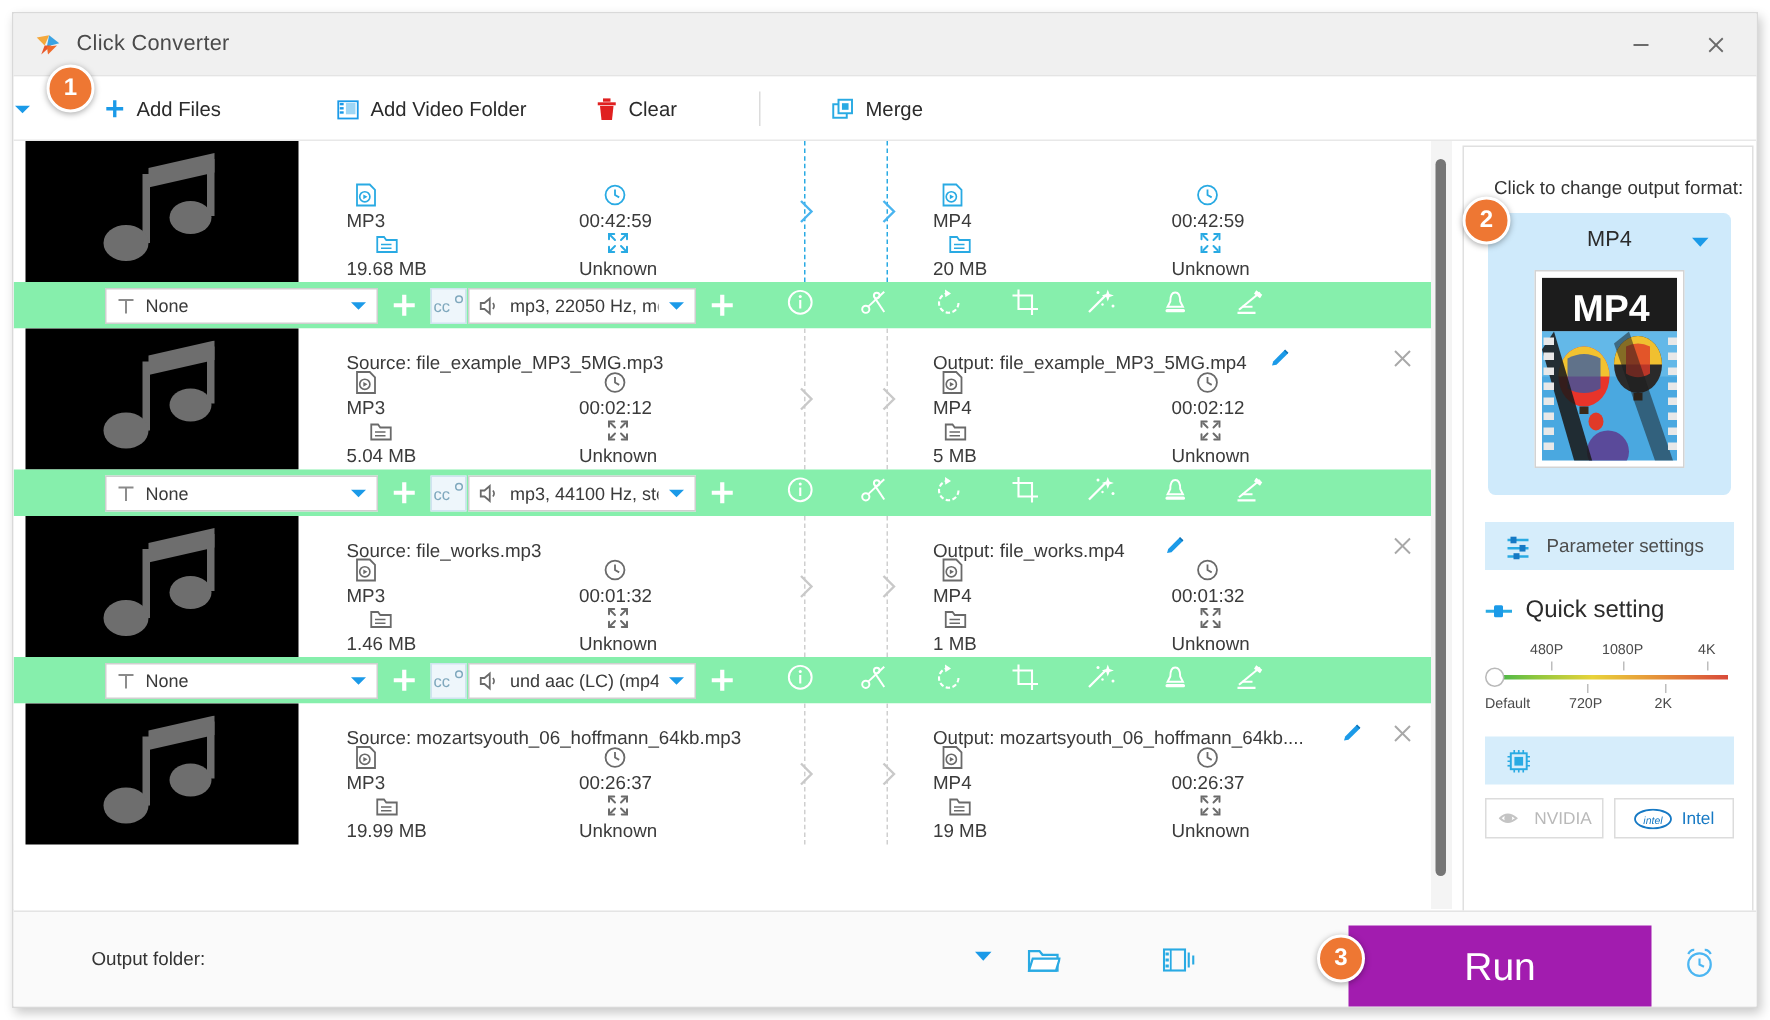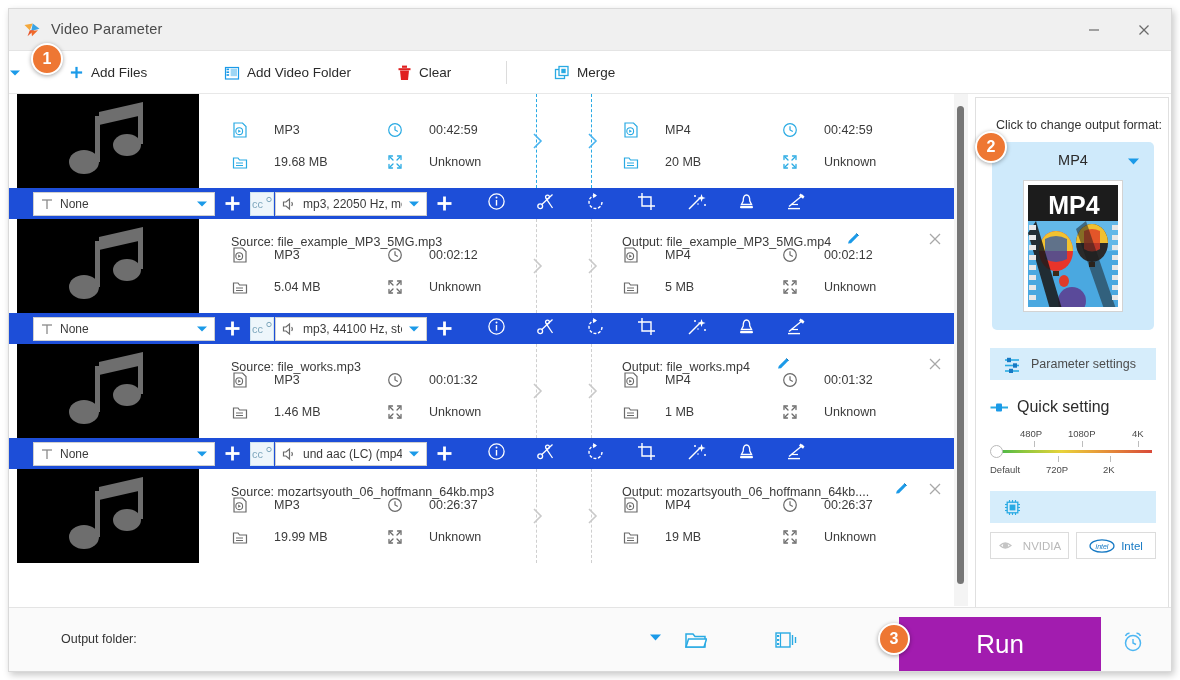--- a/index.html
+++ b/index.html
@@ -78,22 +78,22 @@
   .thumb {
     position: absolute; left: 8px; top: 0; width: 182px; height: 94px;
     background: #000; display: flex; align-items: center; justify-content: center;
   }
   .src-title, .out-title {
     position: absolute; font-size: 12.5px; color: #3a3a3a; white-space: nowrap;
   }
   .src-title { left: 222px; top: 16px; }
   .out-title { left: 613px; top: 16px; }
   .meta {
-    position: absolute; display: flex; align-items: center; gap: 26px;
-    font-size: 12.5px; color: #3b3b3b; white-space: nowrap;
+    position: absolute; display: flex; align-items: center; gap: 2px;
+    font-size: 12.5px; color: #3b3b3b; white-space: nowrap; flex-direction: column;
   }
   .meta .ico { width: 17px; height: 17px; display:flex; align-items:center; justify-content:center; }
   .m-fmt-s { left: 222px; }
   .m-dur-s { left: 377px; }
   .m-size-s { left: 222px; }
   .m-res-s { left: 377px; }
   .m-fmt-o { left: 613px; }
   .m-dur-o { left: 772px; }
   .m-size-o { left: 613px; }
   .m-res-o { left: 772px; }
@@ -114,22 +114,22 @@
   .row.selected .divider { border-left-color: #29aae3; }
 
   .edit-pencil { position: absolute; top: 12px; }
   .row-close {
     position: absolute; right: 16px; top: 12px;
     width: 18px; height: 18px; color: #9b9b9b;
   }
 
   
   .actionbar {
-    position: relative; height: 31px; background: #1d4ed8;
-    display: flex; align-items: center;
+    position: relative; height: 31px; background: #86efac;
+    display: flex; align-items: center; padding-left: 37px;
   }
   .sel-box {
     height: 24px; background: #fff; border: 1px solid #cfcfcf;
     display: flex; align-items: center; gap: 6px;
     padding: 0 6px; font-size: 12px; color: #3a3a3a; white-space: nowrap;
   }
   .sub-box { margin-left: 24px; width: 182px; }
   .aud-box { width: 152px; }
   .sel-box .lbl { flex: 1; overflow: hidden; }
   .plus-btn {
@@ -247,21 +247,21 @@
 
 <div id="app">
 
   <div class="titlebar">
     <svg class="app-logo" viewBox="0 0 24 24">
       <path d="M2 4 L13 2 L9 11 Z" fill="#f4a83c"></path>
       <path d="M13 2 L22 9 L11 12 Z" fill="#3aa3e3"></path>
       <path d="M9 11 L15 11 L6 19 Z" fill="#e8562a"></path>
       <path d="M11 12 L20 11 L12 19 Z" fill="#f06a2a"></path>
     </svg>
-    <div class="app-title">Video Parameter</div>
+    <div class="app-title">Click Converter</div>
     <div class="winbtn win-min">
       <svg width="14" height="14" viewBox="0 0 14 14">
         <line x1="2" y1="7" x2="12" y2="7" stroke="#6b6b6b" stroke-width="1.2"></line>
       </svg>
     </div>
     <div class="winbtn win-close">
       <svg width="14" height="14" viewBox="0 0 14 14">
         <line x1="2.5" y1="2.5" x2="11.5" y2="11.5" stroke="#6b6b6b" stroke-width="1.2"></line>
         <line x1="11.5" y1="2.5" x2="2.5" y2="11.5" stroke="#6b6b6b" stroke-width="1.2"></line>
       </svg>

